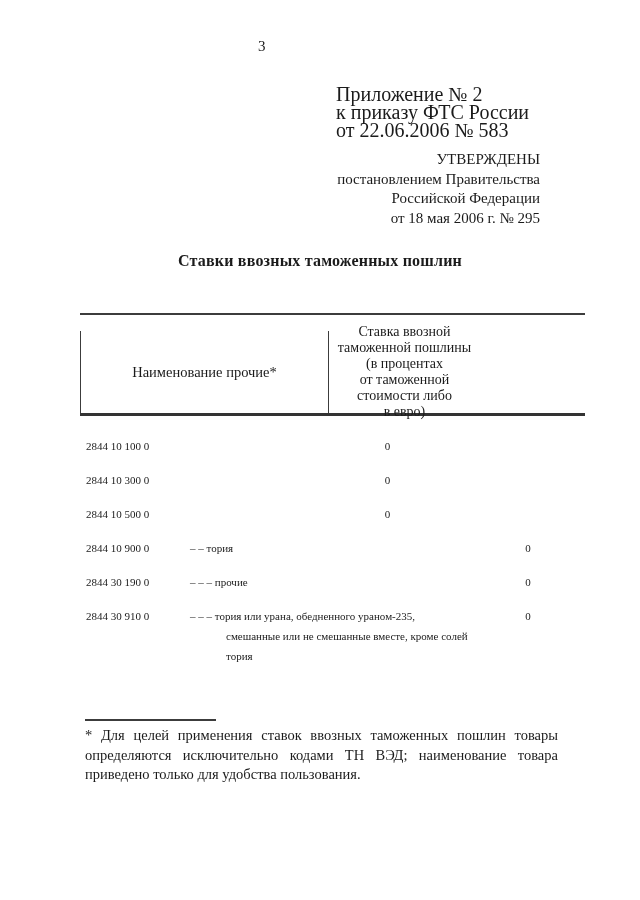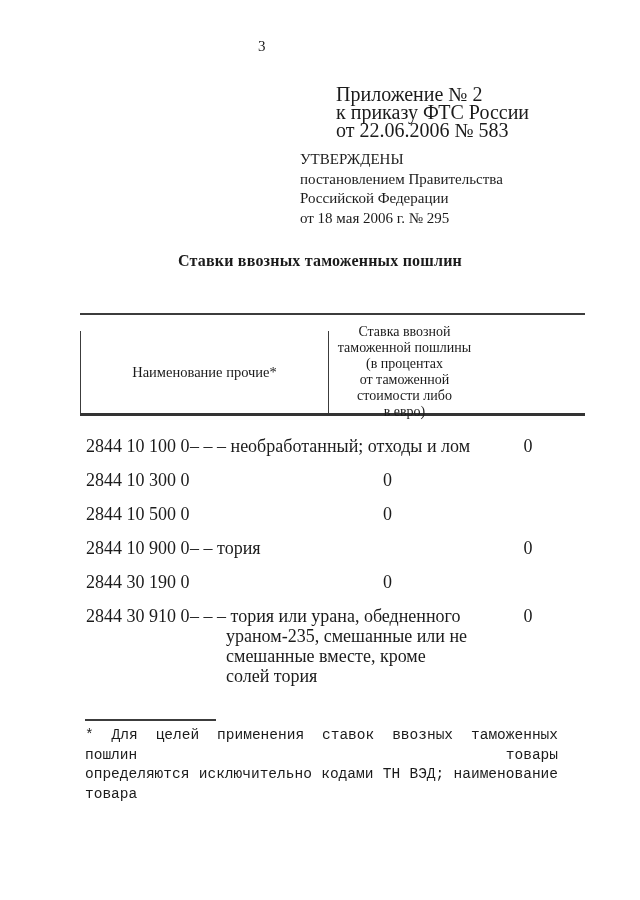--- a/index.html
+++ b/index.html
@@ -19,21 +19,21 @@
   }
 
   .appendix {
     position: absolute; left: 318px; top: 85px;
     font-size: 20px; line-height: 18px; margin-left: 18px;
   }
 
   .approval {
     position: absolute; left: 300px; top: 150px; width: 240px;
     font-size: 15px; line-height: 19.5px;
-    text-align: left;
+    text-align: right;
   }
 
   .doc-title {
     position: absolute; left: 0; top: 252px; width: 640px;
     text-align: center;
     font-size: 16px; font-weight: bold; letter-spacing: 0.2px;
   }
 
   .tariff-table {
     position: absolute; left: 80px; top: 313px; width: 505px;
@@ -54,36 +54,36 @@
   }
   .th1 { width: 105px; }
   .th2 { width: 248px; border-left: 1.5px solid #3c3c3c; }
   .th3 { width: 152px; border-left: 1.5px solid #3c3c3c; font-size: 14px; line-height: 16px; }
 
   .tbody { padding: 20px 0 0 6px; }
   .trow {
     display: flex;
     align-items: flex-start;
     margin-bottom: 14px;
-    font-size: 18px; line-height: 20px;
+    font-size: 11px; line-height: 20px;
   }
   .tcode { width: 104px; flex: none; }
   .tname {
     width: 245px; flex: none;
     padding-left: 36px; text-indent: -36px;
   }
   .trate { flex: 1; text-align: center; }
 
   .footnote-rule {
     position: absolute; left: 85px; top: 719px;
     width: 131px; height: 2px; background: #3c3c3c;
   }
   .footnote {
     position: absolute; left: 85px; top: 726px; width: 473px;
-    font-size: 14.5px; line-height: 19.5px; font-family: Liberation Mono, monospace;
+    font-size: 14.5px; line-height: 19.5px;
   }
   .footnote .fline { text-align: justify; }
   .footnote .fline.just-last { text-align-last: justify; }
 </style>
 </head>
 <body>
 
 <div class="page-number">3</div>
 
 <div class="appendix multiline">Приложение № 2
@@ -103,45 +103,46 @@
     <div class="th th3 multiline">Ставка ввозной
 таможенной пошлины
 (в процентах
 от таможенной
 стоимости либо
 в евро)</div>
   </div>
   <div class="tbody">
     <div class="trow">
       <div class="tcode">2844 10 100 0</div>
-      <div class="tname">– – – необработанный; отходы и лом</div>
       <div class="trate">0</div>
     </div>
     <div class="trow">
       <div class="tcode">2844 10 300 0</div>
       <div class="trate">0</div>
     </div>
     <div class="trow">
       <div class="tcode">2844 10 500 0</div>
       <div class="trate">0</div>
     </div>
     <div class="trow">
       <div class="tcode">2844 10 900 0</div>
       <div class="tname">– – тория</div>
       <div class="trate">0</div>
     </div>
     <div class="trow">
       <div class="tcode">2844 30 190 0</div>
+      <div class="tname">– – – прочие</div>
       <div class="trate">0</div>
     </div>
     <div class="trow">
       <div class="tcode">2844 30 910 0</div>
       <div class="tname">– – – тория или урана, обедненного ураном-235, смешанные или не смешанные вместе, кроме солей тория</div>
       <div class="trate">0</div>
     </div>
   </div>
 </div>
 
 <div class="footnote-rule"></div>
 <div class="footnote">
   <div class="fline just-last">* Для целей применения ставок ввозных таможенных пошлин товары</div>
   <div class="fline just-last">определяются исключительно кодами ТН ВЭД; наименование товара</div>
+  <div class="fline">приведено только для удобства пользования.</div>
 </div>
 
 </body></html>

